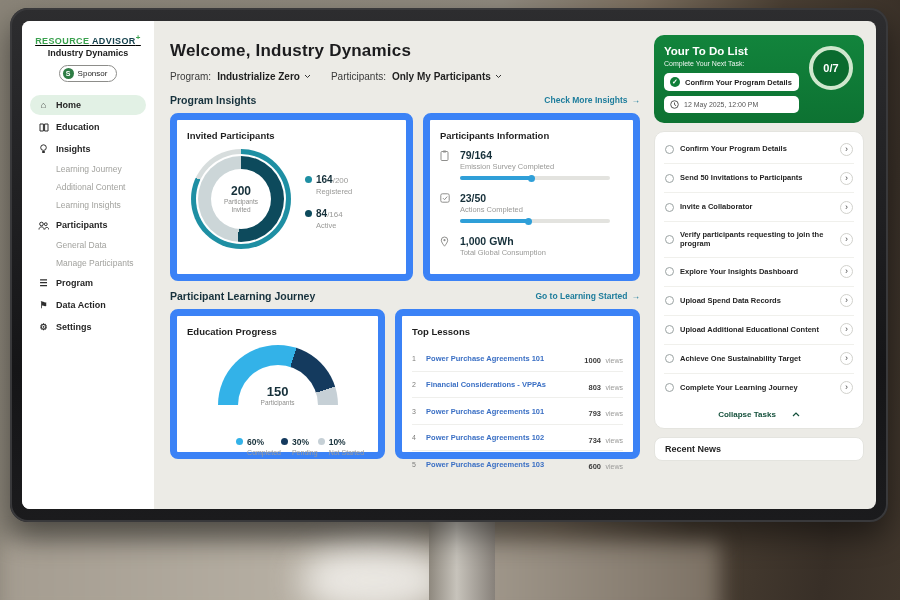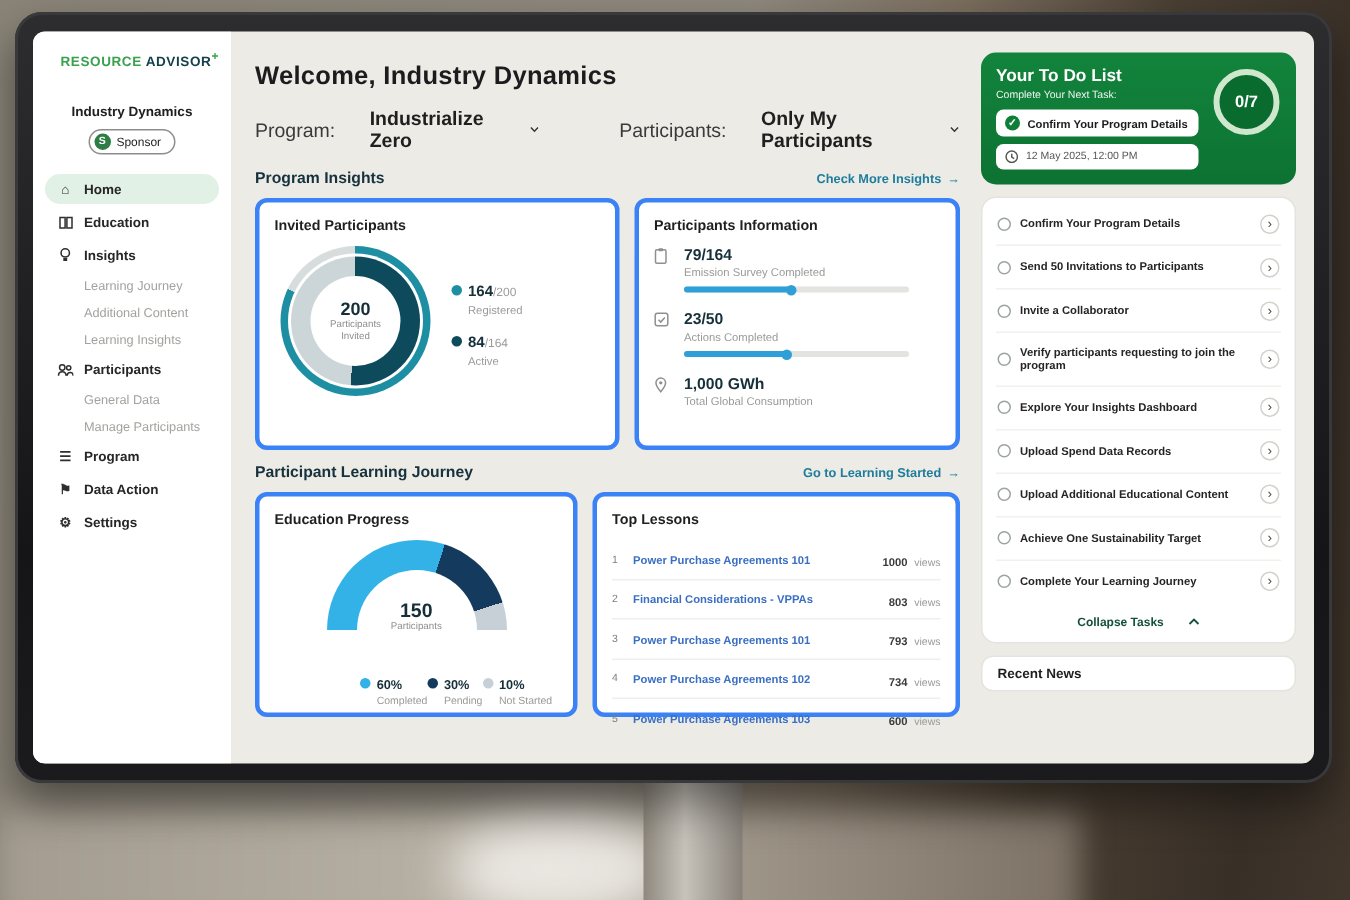--- a/index.html
+++ b/index.html
@@ -10,43 +10,43 @@
   .bg-desk { position:absolute; left:0; top:540px; width:720px; height:80px; background:linear-gradient(90deg,#a49c90,#b8b1a5 45%,#7c7164); filter:blur(10px); }
   .bg-glow { position:absolute; left:300px; top:545px; width:150px; height:70px; background:#f4f2ee; border-radius:50%; filter:blur(16px); opacity:.85; }
   .stand { position:absolute; left:429px; top:516px; width:66px; height:90px; background:linear-gradient(90deg,#8e887e,#c7c3bb 42%,#87817a); }
   .monitor { position:absolute; left:10px; top:8px; width:878px; height:514px; border-radius:18px;
              background:linear-gradient(180deg,#2d2d2f,#151517 70%,#1b1b1d);
              box-shadow:0 14px 30px rgba(0,0,0,.45), inset 0 0 0 2px #39393b; }
   .screen { position:absolute; left:12px; top:13px; right:12px; bottom:13px; background:#ecebe6; border-radius:8px; overflow:hidden; display:flex; }
 
   
   .sidebar { width:132px; flex:none; background:#ffffff; padding:12px 8px 8px; display:flex; flex-direction:column; }
-  .logo { text-align:right; font-size:9px; font-weight:bold; letter-spacing:.4px; margin-bottom:23px; }
+  .logo { text-align:center; font-size:9px; font-weight:bold; letter-spacing:.4px; margin-bottom:2px;text-decoration:underline; }
   .logo-res { color:#3aa14e; }
   .logo-adv { color:#15414d; }
   .logo-plus { color:#3aa14e; font-size:8px; vertical-align:super; }
   .org { font-size:9px; font-weight:bold; color:#202020; text-align:center; margin-bottom:7px; }
   .sponsor-pill { margin:0 auto 12px; border:1px solid #8d8d8a; border-radius:10px; padding:2px 9px 2px 3px; display:flex; align-items:center; gap:4px; font-size:8px; color:#1f1f1f; width:max-content; cursor:pointer; background:#fff; }
   .sp-ic { width:11px; height:11px; border-radius:50%; background:#2e7d45; color:#fff; font-size:7px; font-weight:bold; display:flex; align-items:center; justify-content:center; }
   .nav-item { display:flex; align-items:center; gap:7px; padding:5px 8px; margin:1px 0; font-size:9px; font-weight:bold; color:#262626; border-radius:12px; cursor:pointer; }
   .nav-item .ic { width:11px; text-align:center; font-size:9px; color:#2e2e2e; display:inline-flex; justify-content:center; }
   .nav-item.active { background:#e2f1e5; }
   .nav-sub { padding:4px 8px 4px 26px; font-size:8.5px; font-weight:normal; color:#a2a29e; cursor:pointer; }
 
   
   .main { flex:1; min-width:0; padding:18px 10px 0 16px; }
   h1 { font-size:17px; color:#1c1c1e; margin:2px 0 10px; letter-spacing:.2px; }
-  .filters { display:flex; align-items:center; gap:23px; font-size:13px; color:#3a3a3a; margin-bottom:12px; }
+  .filters { display:flex; align-items:center; gap:6px; font-size:10px; color:#3a3a3a; margin-bottom:12px; }
   .fvalue { display:flex; align-items:center; gap:4px; font-weight:bold; color:#1f1f1f; cursor:pointer; }
   .fgap { width:8px; }
   .secrow { display:flex; justify-content:space-between; align-items:center; margin:4px 0 7px; }
   .sectitle { font-size:10.5px; font-weight:bold; color:#17323d; }
   .seclink { display:flex; align-items:center; gap:4px; font-size:8.5px; font-weight:bold; color:#1e7d9c; text-decoration:none; cursor:pointer; }
   .cards-row { display:flex; gap:10px; margin-bottom:9px; }
-  .card { background:#fff; border:3px solid #3b82f6; border-radius:8px; padding:10px; }
+  .card { background:#fff; border:7px solid #3b82f6; border-radius:8px; padding:10px; }
   .card-title { font-size:9.5px; font-weight:bold; color:#1f1f1f; margin-bottom:8px; }
 
   .card.invited { width:244px; height:168px; }
   .donut-area { display:flex; align-items:center; gap:14px; padding-left:4px; margin-top:4px; }
   .donut { width:100px; height:100px; border-radius:50%; position:relative; background:#d7dddd; }
   .d-gap { position:absolute; inset:5px; background:#fff; border-radius:50%; }
   .d-inner { position:absolute; inset:2px; border-radius:50%; background:#ccd6d8; }
   .d-hole { position:absolute; inset:13px; background:#fff; border-radius:50%; display:flex; flex-direction:column; align-items:center; justify-content:center; text-align:center; }
   .d-hole .dv { font-size:12px; font-weight:bold; color:#16303a; }
   .d-hole .dl { font-size:6.5px; color:#8e8e8c; width:52px; line-height:1.2; }

